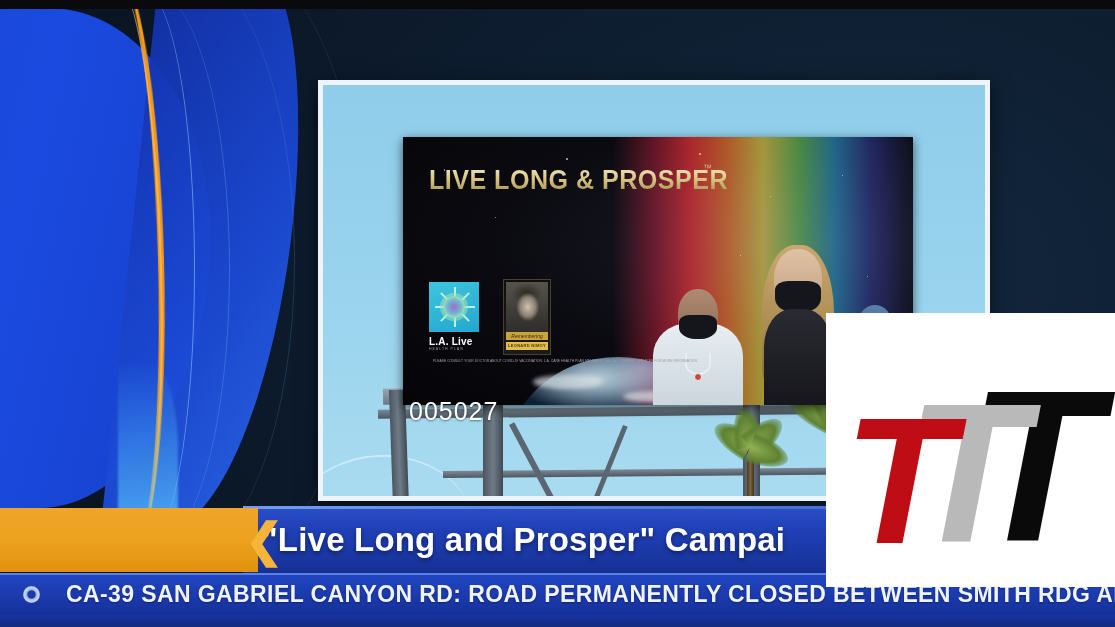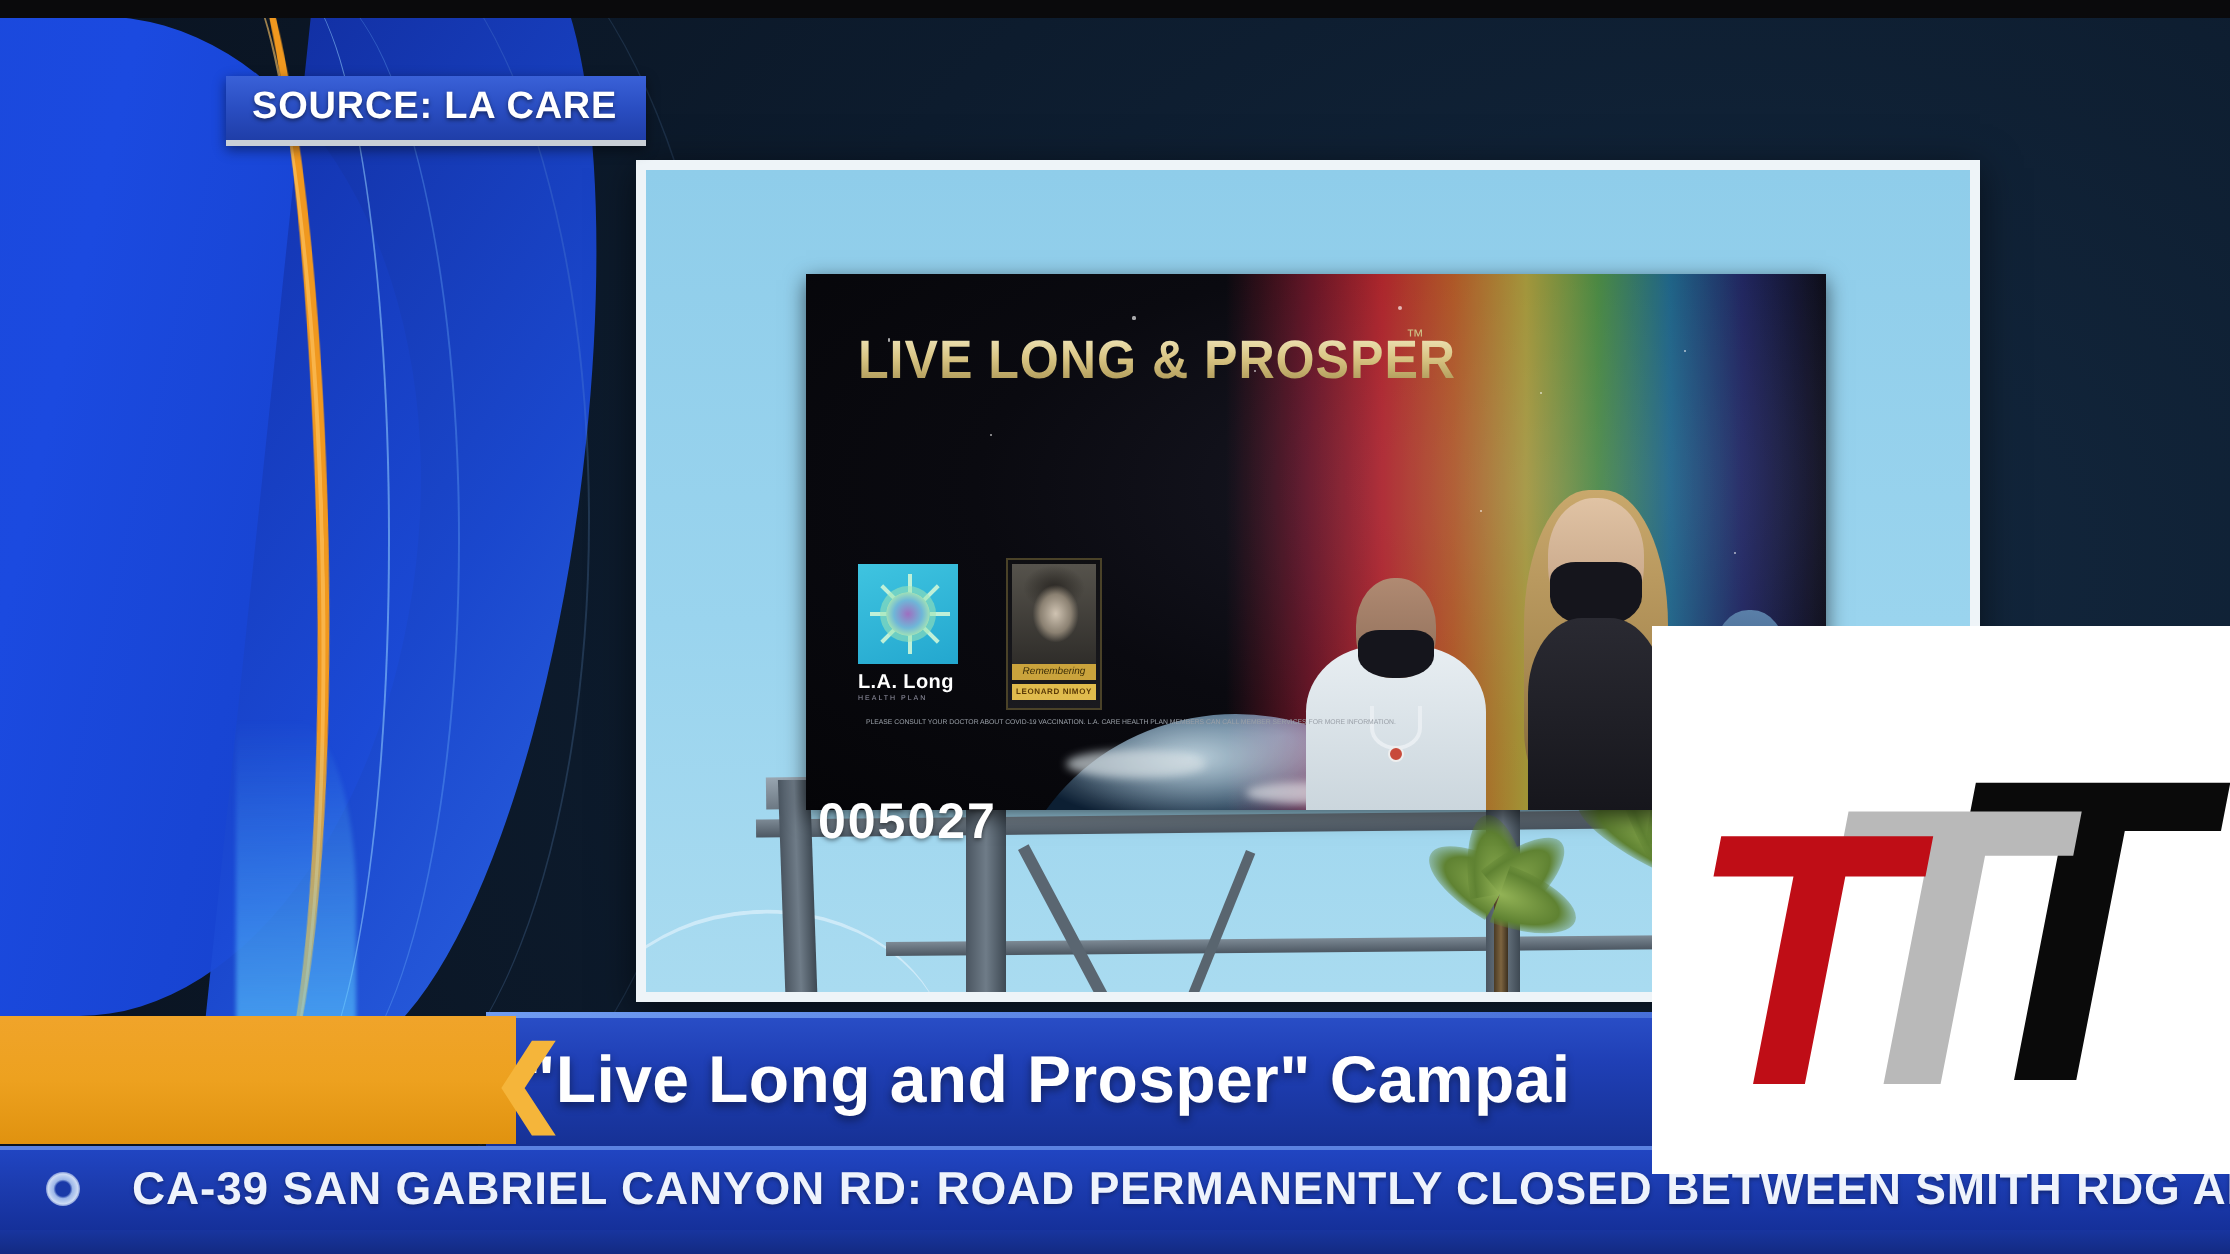--- a/index.html
+++ b/index.html
@@ -120,21 +120,21 @@
     transform:rotate(-.8deg);
   }
   .bb-wire {
     position:absolute; left:-40px; top:370px; width:190px; height:80px;
     border-top:2px solid rgba(210,235,248,.9);
     border-radius:50% 50% 0 0 / 100% 100% 0 0;
     transform:rotate(-4deg);
   }
   .bb-number {
     position:absolute; left:86px; top:312px;
-    font-size:25px; font-weight:bold; letter-spacing:1px;
+    font-size:25px; font-weight:normal; letter-spacing:1px;
     color:#ffffff; text-shadow:0 1px 2px rgba(0,0,0,.45);
     z-index:6;
   }
 
   
   .palm { position:absolute; z-index:4; }
   .palm .trunk {
     position:absolute; bottom:0; left:50%;
     width:7px; height:70px; margin-left:-3px;
     background:linear-gradient(90deg,#4a3a24,#7d6440,#3d301f);
@@ -501,36 +501,35 @@
             <div class="lac-ray" style="transform:rotate(0deg)   translateY(-20px);"></div>
             <div class="lac-ray" style="transform:rotate(45deg)  translateY(-20px);"></div>
             <div class="lac-ray" style="transform:rotate(90deg)  translateY(-20px);"></div>
             <div class="lac-ray" style="transform:rotate(135deg) translateY(-20px);"></div>
             <div class="lac-ray" style="transform:rotate(180deg) translateY(-20px);"></div>
             <div class="lac-ray" style="transform:rotate(225deg) translateY(-20px);"></div>
             <div class="lac-ray" style="transform:rotate(270deg) translateY(-20px);"></div>
             <div class="lac-ray" style="transform:rotate(315deg) translateY(-20px);"></div>
             <div class="lac-sun"></div>
           </div>
-          <div class="lac-text">L.A. Long</div>
+          <div class="lac-text">L.A. Live</div>
           <div class="lac-text-sub">HEALTH PLAN</div>
         </div>
 
         <div class="nimoy-logo">
           <div class="nimoy-photo"></div>
           <div class="nimoy-band">Remembering</div>
           <div class="nimoy-band2">LEONARD NIMOY</div>
         </div>
       </div>
 
       <div class="bb-number">005027</div>
     </div>
   </div>
 
-  <div class="source-label">SOURCE: LA CARE</div>
 
   <div class="lower-orange"></div>
   <div class="lower-banner"></div>
   <div class="chevron">❮</div>
   <div class="lower-title">"Live Long and Prosper" Campai</div>
 
   <div class="ticker">
     <div class="ticker-icon"></div>
     <div class="ticker-text">CA-39 SAN GABRIEL CANYON RD: ROAD PERMANENTLY CLOSED BETWEEN SMITH RDG AND CA-2</div>
   </div>

